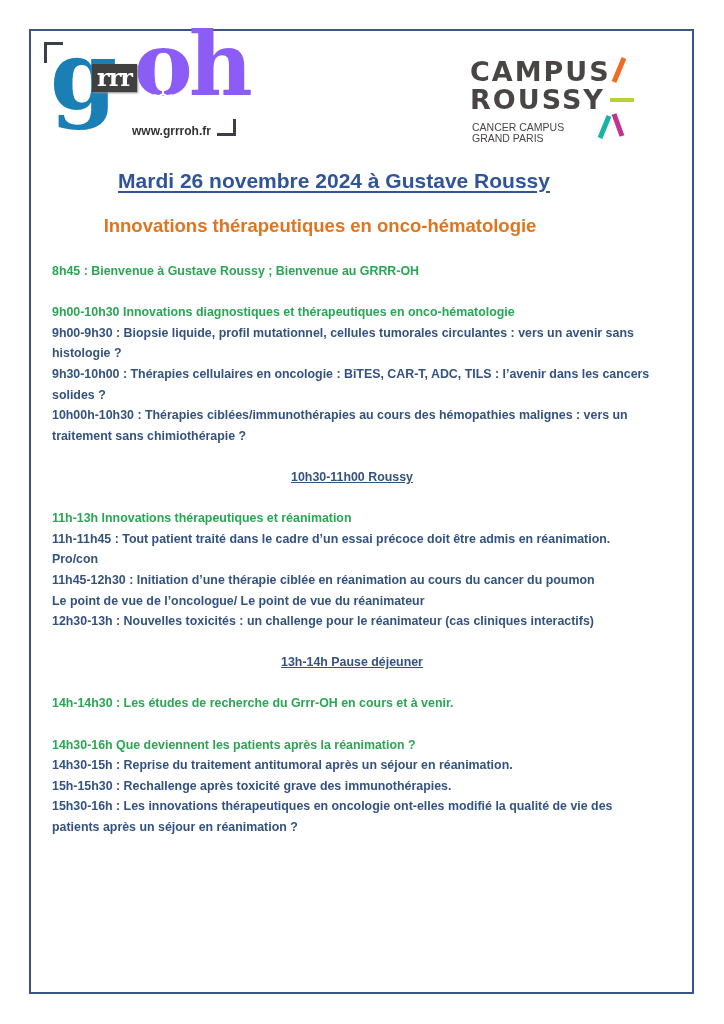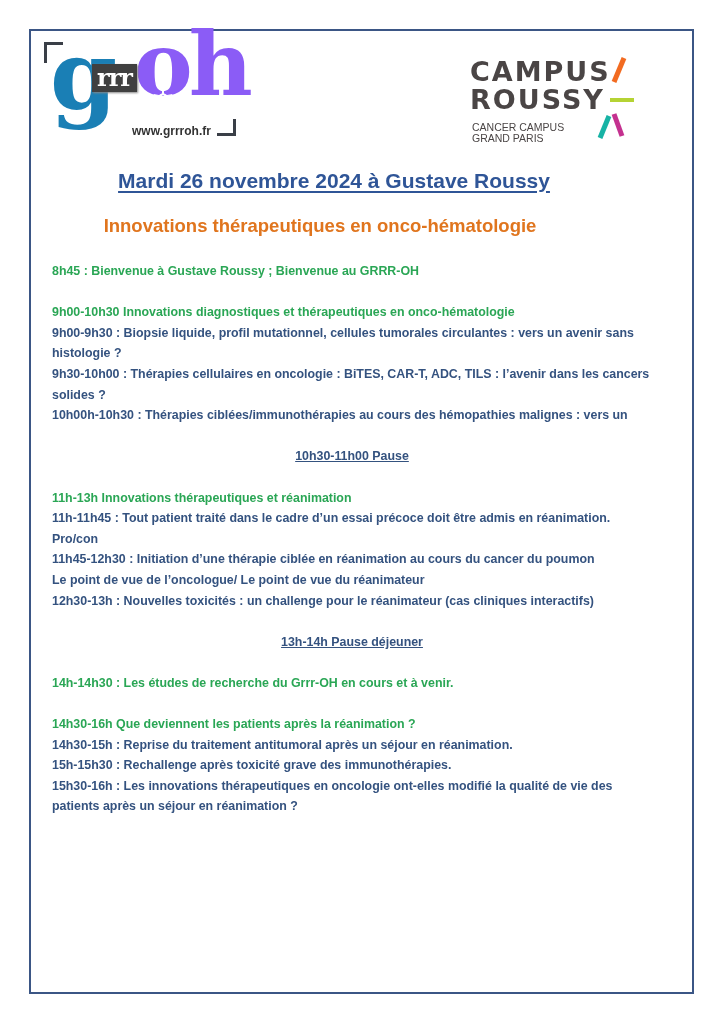--- a/index.html
+++ b/index.html
@@ -86,23 +86,24 @@
   <div class="line green">8h45 : Bienvenue à Gustave Roussy ; Bienvenue au GRRR-OH</div>
   <div class="gap"></div>
 
   <div>
     <div class="line green">9h00-10h30 Innovations diagnostiques et thérapeutiques en onco-hématologie</div>
     <div class="line">9h00-9h30 :  Biopsie liquide, profil mutationnel, cellules tumorales circulantes : vers un avenir sans</div>
     <div class="line">histologie ?</div>
     <div class="line">9h30-10h00 : Thérapies cellulaires en oncologie : BiTES, CAR-T, ADC, TILS : l’avenir dans les cancers</div>
     <div class="line">solides ?</div>
     <div class="line">10h00h-10h30 : Thérapies ciblées/immunothérapies au cours des hémopathies malignes : vers un</div>
+    <div class="line">traitement sans chimiothérapie ?</div>
   </div>
   <div class="gap"></div>
-  <div class="line pause">10h30-11h00 Pause</div>
+  <div class="line pause">10h30-11h00 Roussy</div>
   <div class="gap"></div>
 
   <div>
     <div class="line green">11h-13h Innovations thérapeutiques et réanimation</div>
     <div class="line">11h-11h45 : Tout patient traité dans le cadre d’un essai précoce doit être admis en réanimation.</div>
     <div class="line">Pro/con</div>
     <div class="line">11h45-12h30 : Initiation d’une thérapie ciblée en réanimation au cours du cancer du poumon</div>
     <div class="line">Le point de vue de l’oncologue/ Le point de vue du réanimateur</div>
     <div class="line">12h30-13h : Nouvelles toxicités : un challenge pour le réanimateur (cas cliniques interactifs)</div>
   </div>

